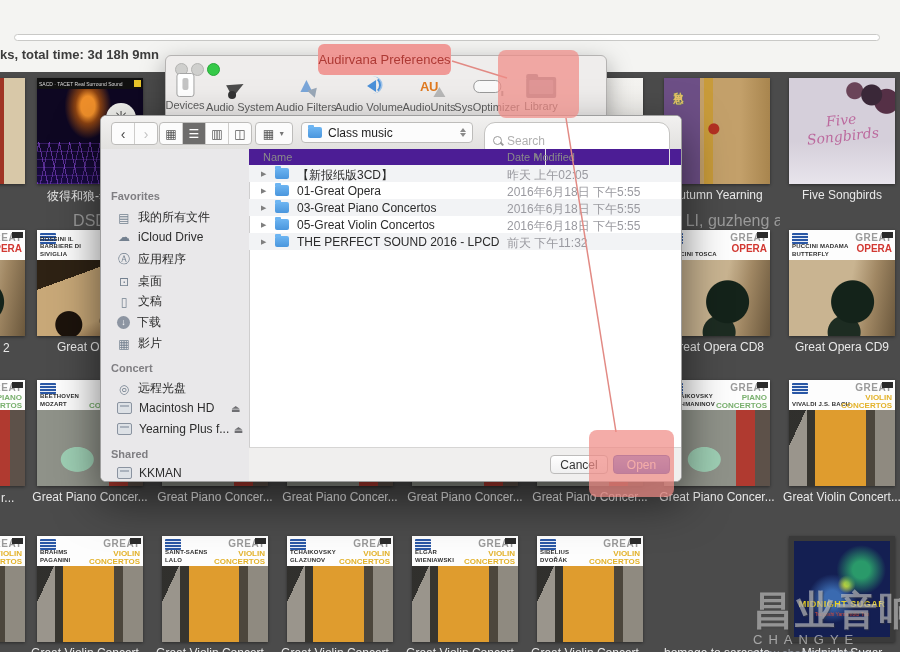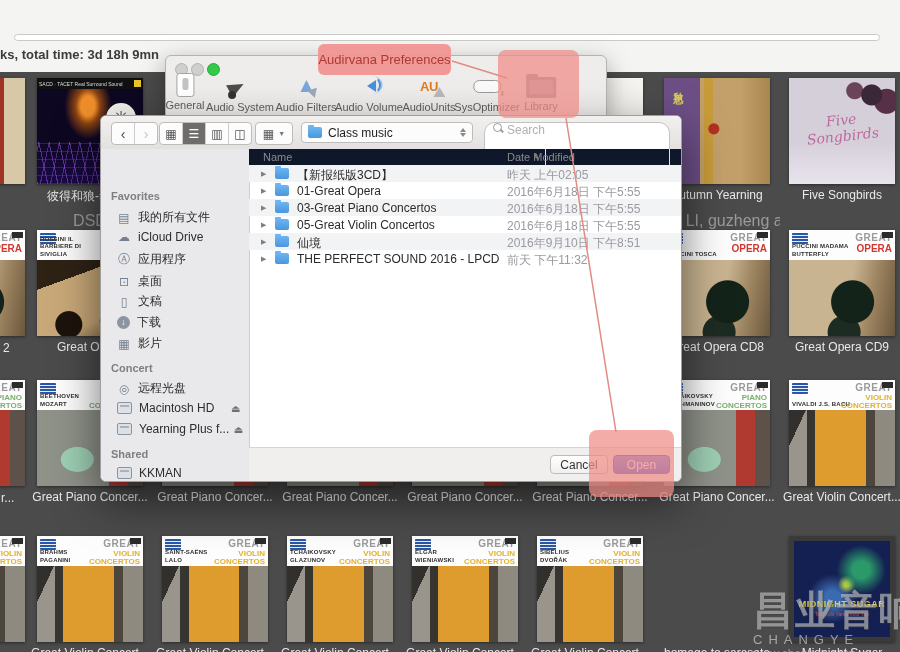--- a/index.html
+++ b/index.html
@@ -147,35 +147,35 @@
   #action .seg{width:36px;gap:2px}
   .dn{font-size:7px;color:#777;margin-left:2px}
   #pathdd{position:absolute;left:200px;top:6px;width:172px;height:21px;background:#fcfcfc;
           border:1px solid #bdbcba;border-radius:4px;display:flex;align-items:center;padding:0 6px;box-sizing:border-box}
   #pathdd .txt{font-size:12px;color:#222;margin-left:6px;flex:1}
   .updown{display:flex;flex-direction:column;gap:1px;align-items:center}
   .updown i{width:0;height:0;border-left:3.5px solid rgba(0,0,0,0);border-right:3.5px solid rgba(0,0,0,0)}
   .updown .u{border-bottom:4px solid #8a8a8a}
   .updown .d{border-top:4px solid #8a8a8a}
   #searchfield{position:absolute;left:383px;top:6px;width:186px;height:37px;background:#fff;
-               border:1px solid #c4c3c1;border-radius:11px;display:flex;align-items:flex-start;padding:0 8px;box-sizing:border-box}
+               border:1px solid #c4c3c1;border-radius:11px;display:flex;align-items:center;padding:0 8px;box-sizing:border-box}
   .mag{width:7px;height:7px;border:1.5px solid #9a9a9a;border-radius:50%;position:relative;flex:0 0 auto}
   .mag::after{content:"";position:absolute;left:6px;top:6px;width:4px;height:1.5px;background:#9a9a9a;transform:rotate(45deg)}
   #searchfield .ph{font-size:12px;color:#b0b0b0;margin-left:5px}
   
   #sidebar{position:absolute;left:0;top:33px;bottom:0;width:148px;background:#e9e8ea;border-right:1px solid #cfcecf}
   .shead{position:absolute;left:10px;font-size:11px;font-weight:bold;color:#7f7e82}
   .sitem{position:absolute;left:16px;display:flex;align-items:center;gap:7px;font-size:12px;color:#2d2d2d;white-space:nowrap}
   .sico{width:14px;text-align:center;font-size:12px;color:#73808f;flex:0 0 auto}
   .dlico{width:13px;height:13px;border-radius:50%;background:#8d95a2;color:#fff;font-size:9px;line-height:13px;text-align:center;flex:0 0 auto}
   .hdico{width:13px;height:10px;border:1px solid #8a93a0;border-radius:2px;background:#dde1e6;position:relative;flex:0 0 auto}
   .hdico::after{content:"";position:absolute;left:2px;top:2px;right:2px;height:2px;background:#aab2bd}
   .eject{position:absolute;right:-24px;color:#6f6f73;font-size:10px}
   
-  #lheader{position:absolute;left:148px;top:33px;right:0;height:16px;background:#0f172a;border-bottom:1px solid #dcdcdc;font-size:11px;color:#8a8a8a}
+  #lheader{position:absolute;left:148px;top:33px;right:0;height:16px;background:#4c1d95;border-bottom:1px solid #dcdcdc;font-size:11px;color:#8a8a8a}
   #lheader .nm{position:absolute;left:14px;top:2px}
   #lheader .srt{position:absolute;left:284px;top:2px;font-size:9px;color:#888}
   #lheader .dt{position:absolute;left:258px;top:2px}
   .hsep{position:absolute;top:0;bottom:0;width:1px;background:#e2e2e2}
   #rows{position:absolute;left:148px;top:49px;right:0}
   .frow{position:relative;height:17px;font-size:12px;color:#2b2b2b}
   .frow:nth-child(odd){background:#f2f3f5}
   .frow .dis{position:absolute;left:12px;top:5px;font-size:7px;color:#7f7f7f}
   .ficon{position:absolute;left:26px;top:3px;width:14px;height:11px;background:linear-gradient(#6db5f2,#4a96dd);border-radius:2px}
   .ficon::before{content:"";position:absolute;left:0;top:-2px;width:6px;height:3px;background:#6db5f2;border-radius:1px 1px 0 0}
@@ -520,21 +520,21 @@
   <div id="groove"></div>
   <div id="status-text">ks, total time: 3d 18h 9mn</div>
 </div>
 
 <div id="prefs">
   <span class="tl" id="tl1"></span>
   <span class="tl" id="tl2"></span>
   <span class="tl" id="tl3"></span>
   <div class="tb-item" style="left:19px">
     <span class="pic ic-general"></span>
-    <span>General</span>
+    <span>Devices</span>
   </div>
   <div class="tb-item" style="left:74px">
     <span class="pic ic-system"></span>
     <span>Audio System</span>
   </div>
   <div class="tb-item" style="left:140px">
     <span class="pic ic-filters"></span>
     <span>Audio Filters</span>
   </div>
   <div class="tb-item" style="left:203px">
@@ -663,26 +663,20 @@
         <span class="dis">▶</span>
         <span class="ficon"></span>
         <span class="fname">03-Great Piano Concertos</span>
         <span class="fdate">2016年6月18日 下午5:55</span>
       </div>
     <div class="frow">
         <span class="dis">▶</span>
         <span class="ficon"></span>
         <span class="fname">05-Great Violin Concertos</span>
         <span class="fdate">2016年6月18日 下午5:55</span>
-      </div>
-    <div class="frow">
-        <span class="dis">▶</span>
-        <span class="ficon"></span>
-        <span class="fname">仙境</span>
-        <span class="fdate">2016年9月10日 下午8:51</span>
       </div>
     <div class="frow">
         <span class="dis">▶</span>
         <span class="ficon"></span>
         <span class="fname">THE PERFECT SOUND 2016 - LPCD</span>
         <span class="fdate">前天 下午11:32</span>
       </div>
   </div>
 
   <div id="sfooter">

